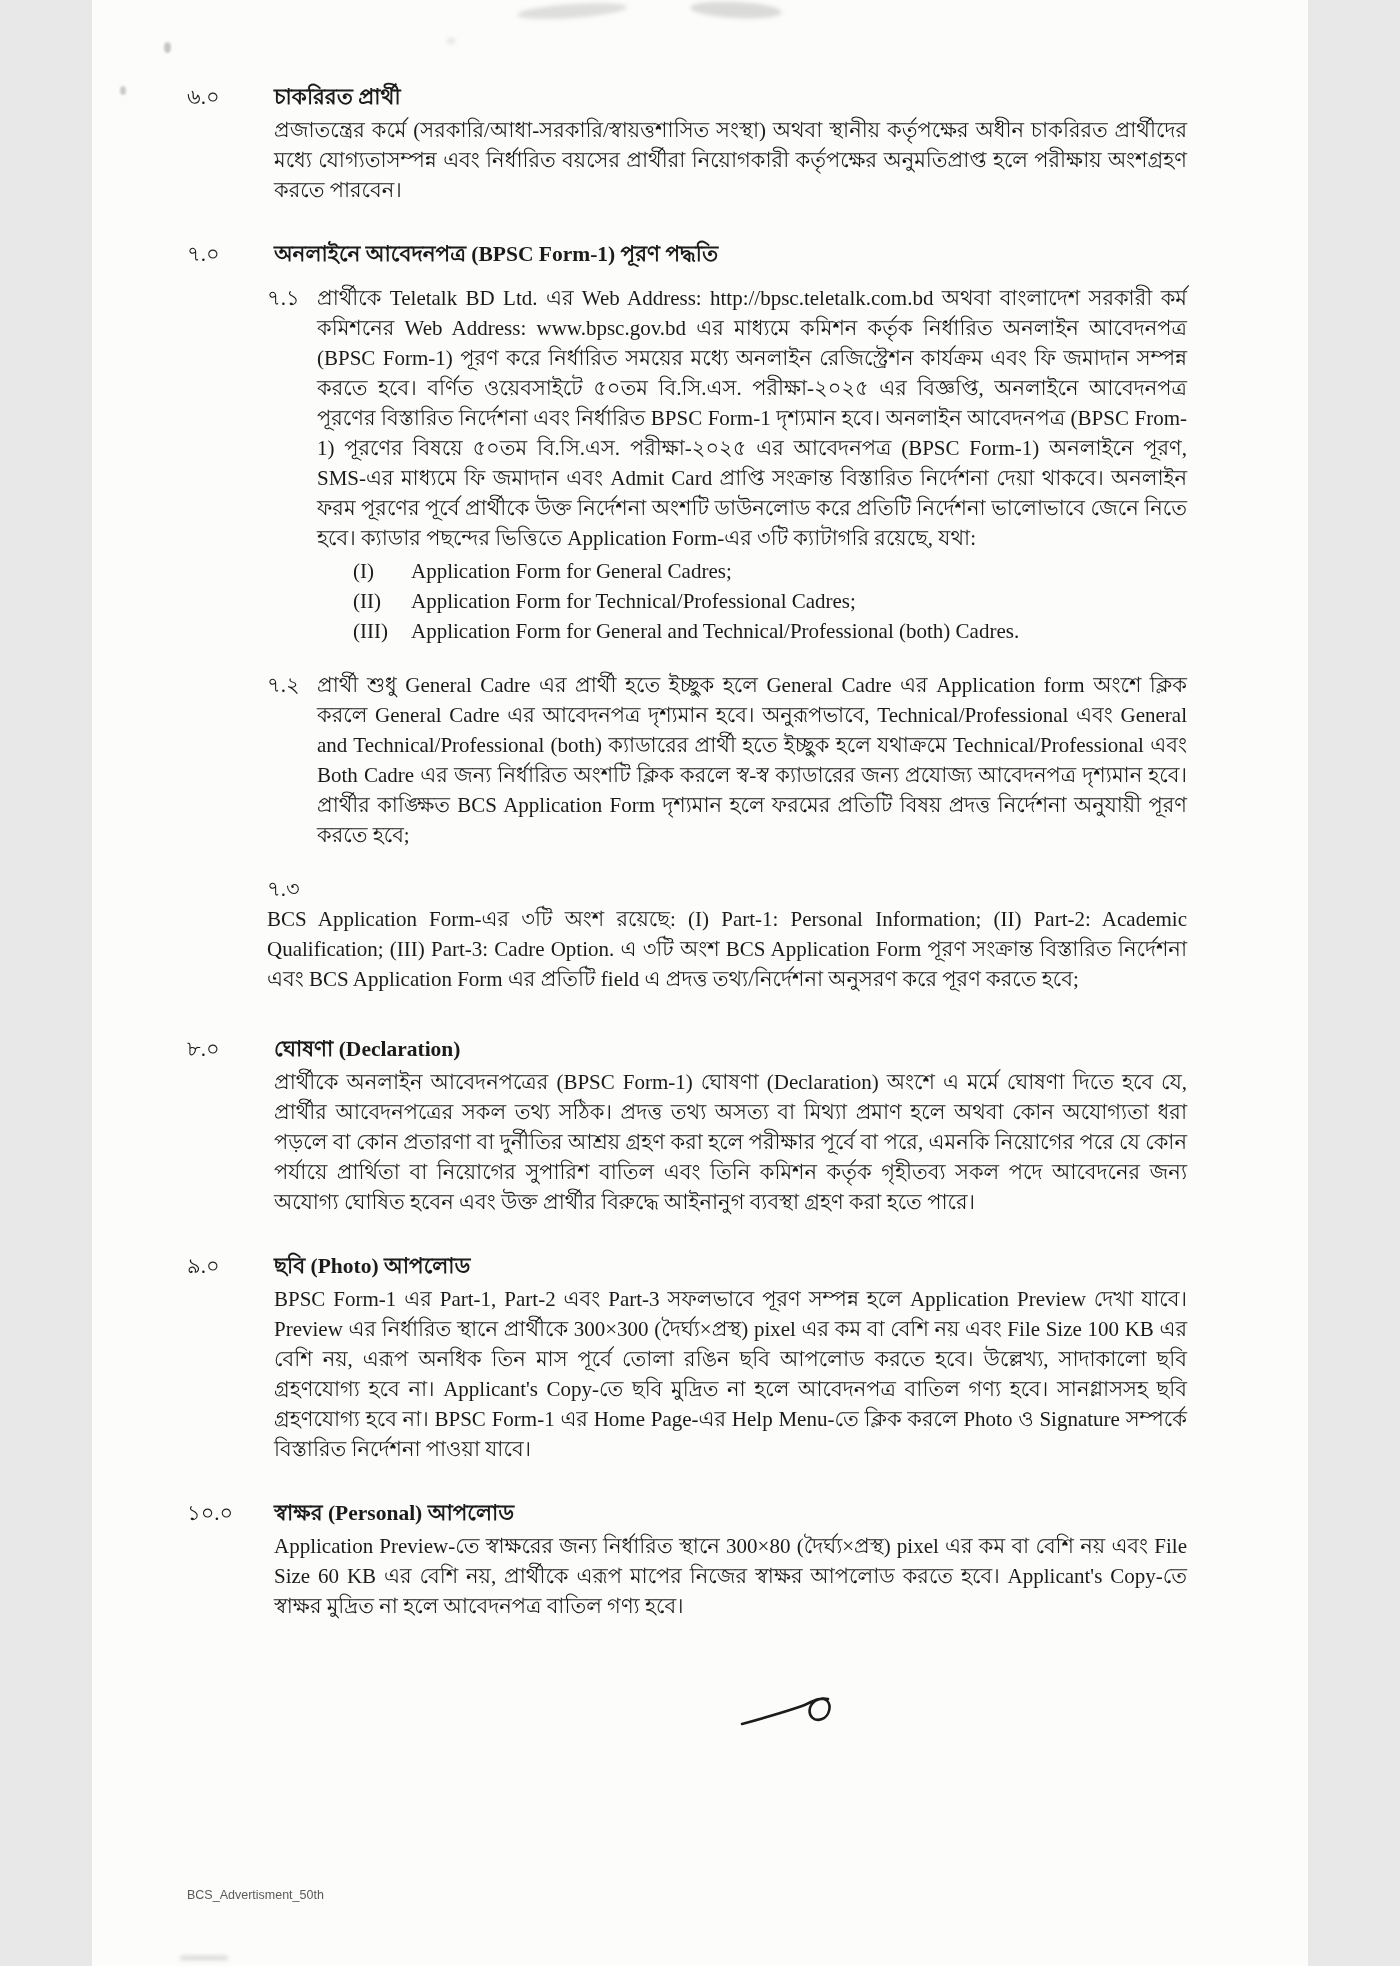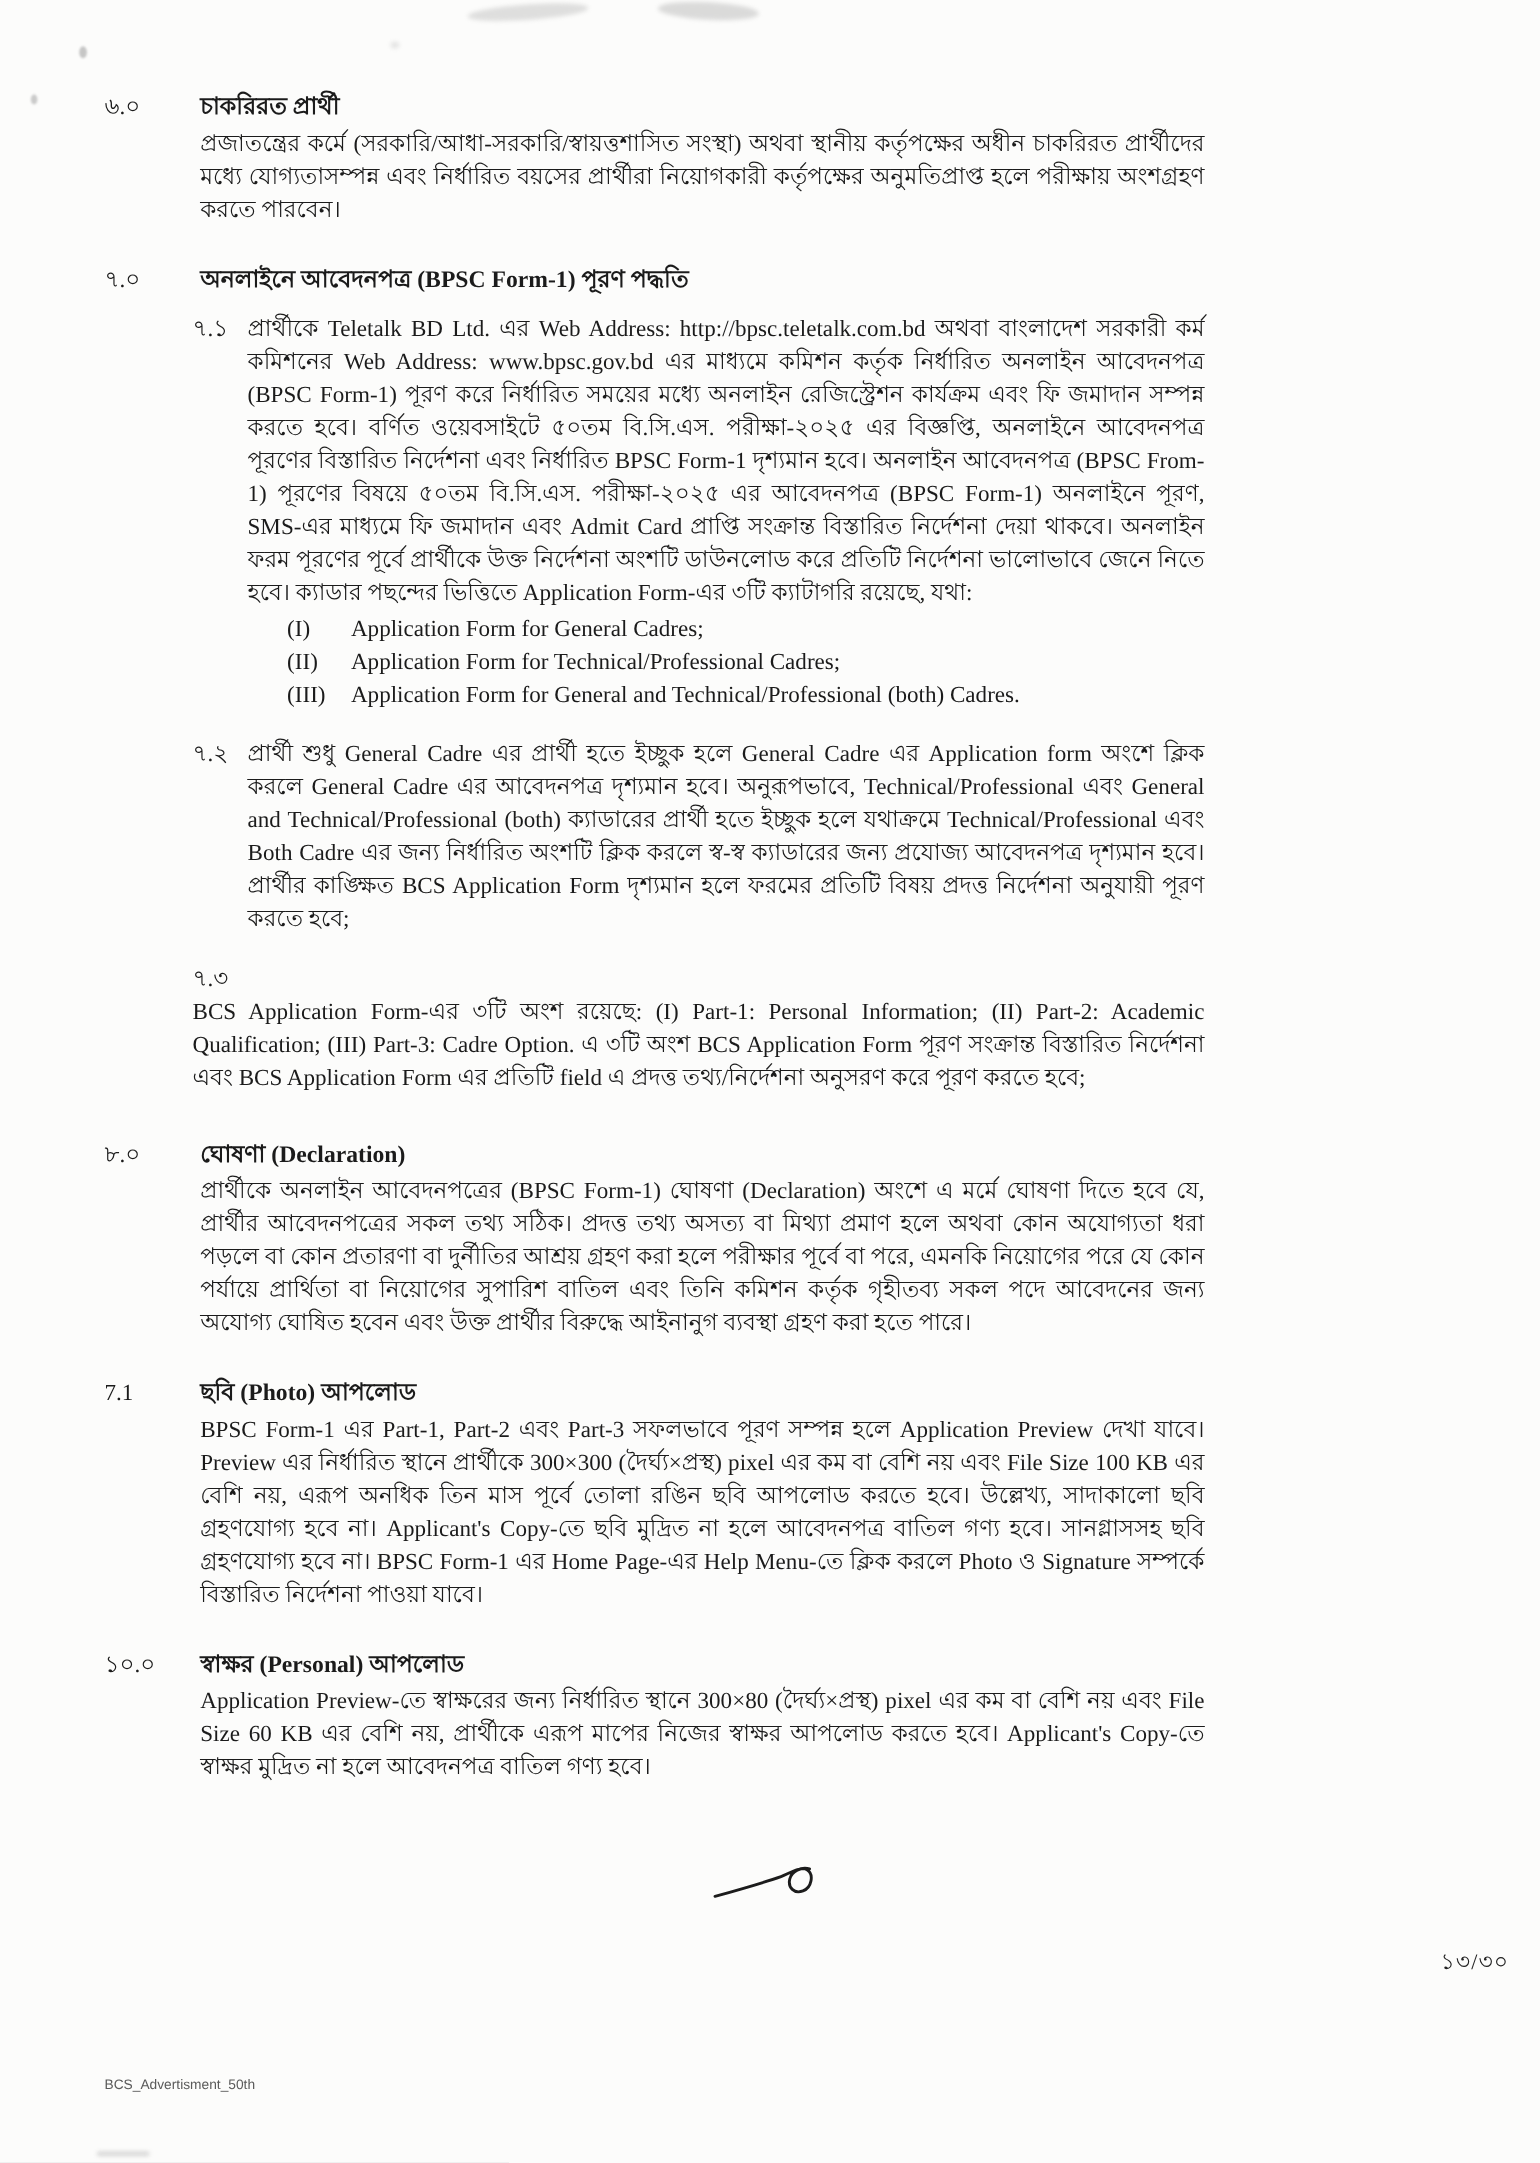--- a/index.html
+++ b/index.html
@@ -1,18 +1,18 @@
 <!DOCTYPE html>
 <html><head>
 <meta charset="utf-8">
 <style>
   html,body{margin:0;padding:0;background:#e8e8e8;}
   .page{
     position:relative;
-    width:1400px;height:1966px;
+    width:1216px;height:1966px;
     margin:0 auto;
     background:#fcfcfb;
     overflow:hidden;
     font-family:"Liberation Serif","DejaVu Serif",serif;
     color:#1b1b1b;
   }
   .content{
     position:absolute;left:95px;top:82px;width:1000px;
     font-size:21px;line-height:30px;
   }
@@ -111,21 +111,21 @@
 
     <div class="sec">
       <div class="sec-num">৮.০</div>
       <div class="sec-main">
         <div class="sec-title">ঘোষণা (Declaration)</div>
         <div class="sec-body">প্রার্থীকে অনলাইন আবেদনপত্রের (BPSC Form-1) ঘোষণা (Declaration) অংশে এ মর্মে ঘোষণা দিতে হবে যে, প্রার্থীর আবেদনপত্রের সকল তথ্য সঠিক। প্রদত্ত তথ্য অসত্য বা মিথ্যা প্রমাণ হলে অথবা কোন অযোগ্যতা ধরা পড়লে বা কোন প্রতারণা বা দুর্নীতির আশ্রয় গ্রহণ করা হলে পরীক্ষার পূর্বে বা পরে, এমনকি নিয়োগের পরে যে কোন পর্যায়ে প্রার্থিতা বা নিয়োগের সুপারিশ বাতিল এবং তিনি কমিশন কর্তৃক গৃহীতব্য সকল পদে আবেদনের জন্য অযোগ্য ঘোষিত হবেন এবং উক্ত প্রার্থীর বিরুদ্ধে আইনানুগ ব্যবস্থা গ্রহণ করা হতে পারে।</div>
       </div>
     </div>
 
     <div class="sec">
-      <div class="sec-num">7.1</div>
+      <div class="sec-num">৯.০</div>
       <div class="sec-main">
         <div class="sec-title">ছবি (Photo) আপলোড</div>
         <div class="sec-body">BPSC Form-1 এর Part-1, Part-2 এবং Part-3 সফলভাবে পূরণ সম্পন্ন হলে Application Preview দেখা যাবে। Preview এর নির্ধারিত স্থানে প্রার্থীকে 300×300 (দৈর্ঘ্য×প্রস্থ) pixel এর কম বা বেশি নয় এবং File Size 100 KB এর বেশি নয়, এরূপ অনধিক তিন মাস পূর্বে তোলা রঙিন ছবি আপলোড করতে হবে। উল্লেখ্য, সাদাকালো ছবি গ্রহণযোগ্য হবে না। Applicant's Copy-তে ছবি মুদ্রিত না হলে আবেদনপত্র বাতিল গণ্য হবে। সানগ্লাসসহ ছবি গ্রহণযোগ্য হবে না। BPSC Form-1 এর Home Page-এর Help Menu-তে ক্লিক করলে Photo ও Signature সম্পর্কে বিস্তারিত নির্দেশনা পাওয়া যাবে।</div>
       </div>
     </div>
 
     <div class="sec">
       <div class="sec-num">১০.০</div>
       <div class="sec-main">
         <div class="sec-title">স্বাক্ষর (Personal) আপলোড</div>

